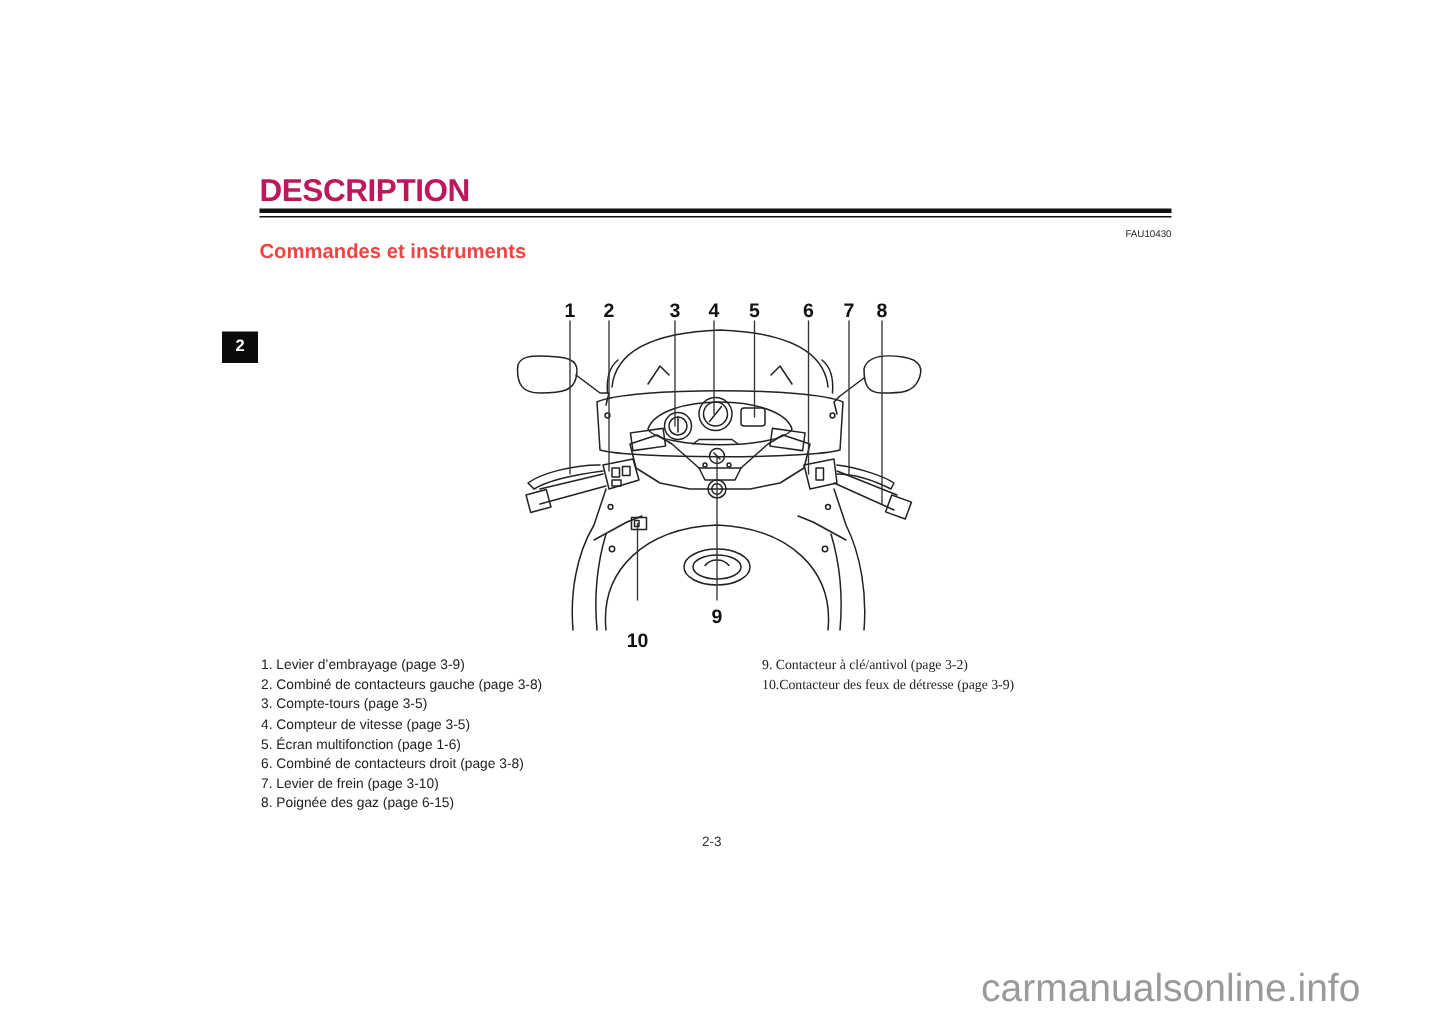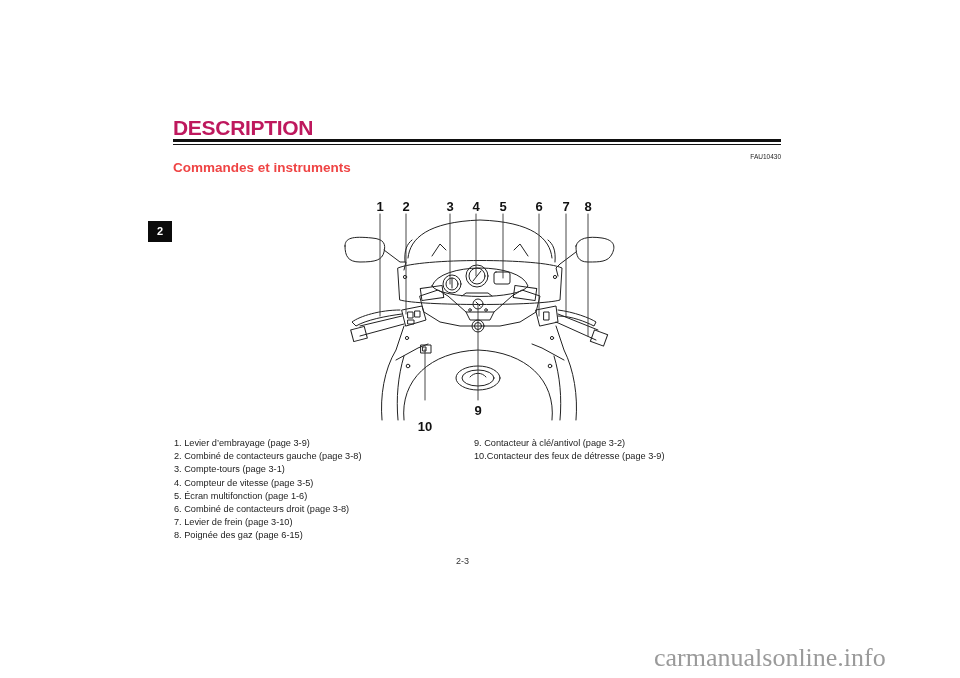--- a/index.html
+++ b/index.html
@@ -10,24 +10,24 @@
   .rule-thick { left:173px; top:139px; width:608px; height:3px; background:#111; }
   .rule-thin { left:173px; top:144px; width:608px; height:1px; background:#111; }
   .code { right:179px; top:153px; font-size:6.5px; color:#222; }
   .subtitle { left:173px; top:160px; font-size:13.5px; font-weight:bold; color:#ef4444; }
   .tab { left:148px; top:221px; width:24px; height:21px; background:#0b0b0b; color:#fff;
          font-size:11px; font-weight:bold; text-align:center; line-height:21px; }
   .diagram { left:330px; top:192px; width:300px; height:230px; }
   .lbl { position:absolute; font-size:13px; font-weight:bold; color:#111; transform:translateX(-50%); }
   .list { font-size:9.2px; line-height:13.2px; color:#222; }
   .list-left { left:174px; top:437px; }
-  .list-right { left:474px; top:437px; }
+  .list-right { left:508px; top:437px;font-family:Liberation Serif, serif; }
   .list div { white-space:nowrap; }
-  .pagenum { left:456px; top:556px; font-size:9px; color:#333; }
-  .watermark { left:654px; top:643px; font-size:28px; color:#9a9a9a; letter-spacing:0px; font-family:Liberation Serif, serif; font-size:26px; }
+  .pagenum { left:468px; top:556px; font-size:9px; color:#333; }
+  .watermark { left:654px; top:643px; font-size:28px; color:#9a9a9a; letter-spacing:0px; font-family:Liberation Sans, sans-serif; font-size:26px; }
 </style>
 </head>
 <body>
 
 <div class="abs title">DESCRIPTION</div>
 <div class="abs rule-thick"></div>
 <div class="abs rule-thin"></div>
 <div class="abs code">FAU10430</div>
 <div class="abs subtitle">Commandes et instruments</div>
 <div class="abs tab">2</div>
@@ -126,21 +126,21 @@
   <span class="lbl" style="left:209px; top:7px;">6</span>
   <span class="lbl" style="left:236px; top:7px;">7</span>
   <span class="lbl" style="left:258px; top:7px;">8</span>
   <span class="lbl" style="left:95px; top:227px;">10</span>
   <span class="lbl" style="left:148px; top:211px;">9</span>
 </div>
 
 <div class="abs list list-left">
   <div>1. Levier d’embrayage (page 3-9)</div>
   <div>2. Combiné de contacteurs gauche (page 3-8)</div>
-  <div>3. Compte-tours (page 3-1)</div>
+  <div>3. Compte-tours (page 3-5)</div>
   <div>4. Compteur de vitesse (page 3-5)</div>
   <div>5. Écran multifonction (page 1-6)</div>
   <div>6. Combiné de contacteurs droit (page 3-8)</div>
   <div>7. Levier de frein (page 3-10)</div>
   <div>8. Poignée des gaz (page 6-15)</div>
 </div>
 
 <div class="abs list list-right">
   <div>9. Contacteur à clé/antivol (page 3-2)</div>
   <div>10.Contacteur des feux de détresse (page 3-9)</div>

